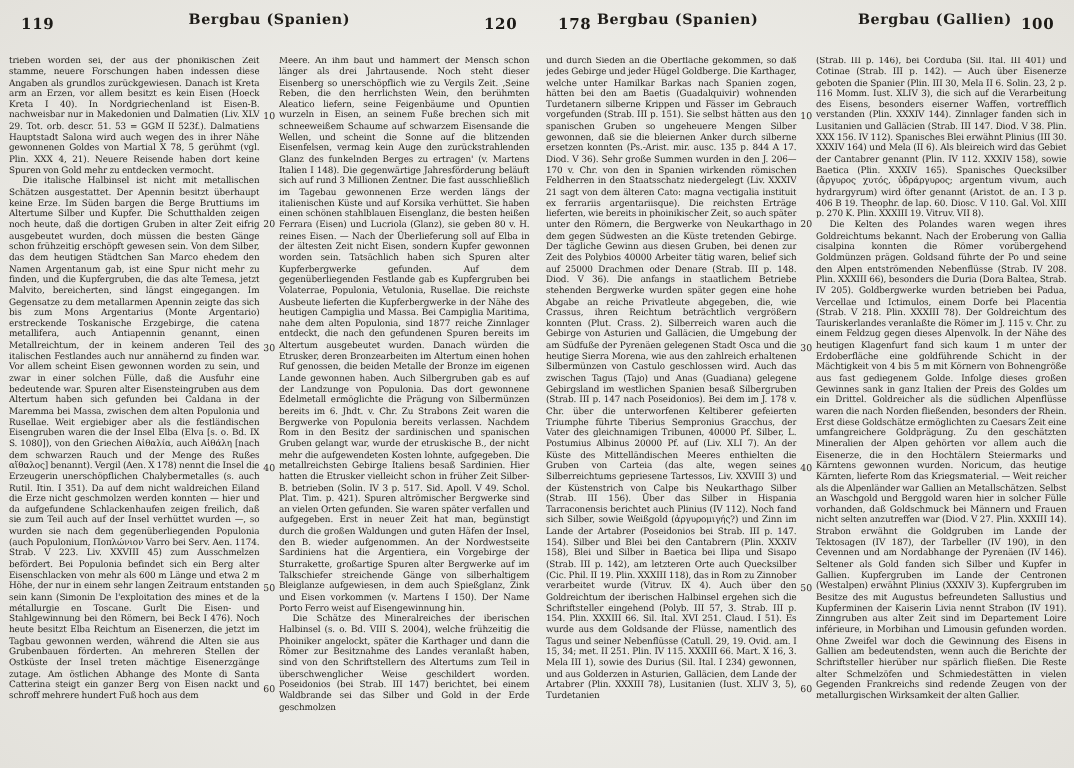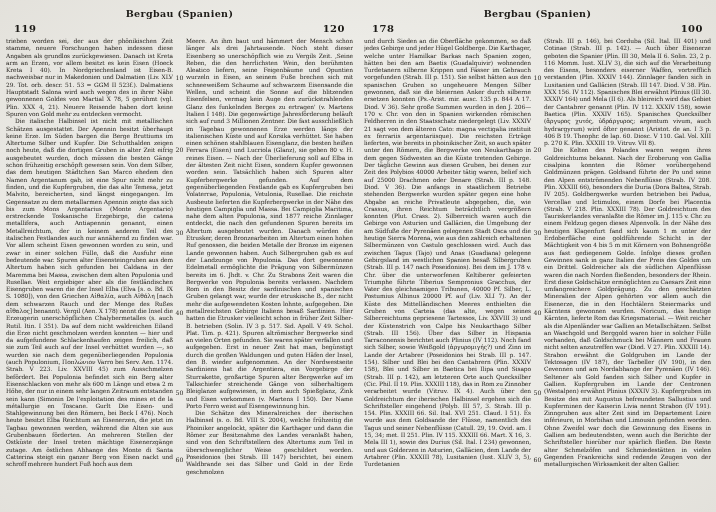--- a/index.html
+++ b/index.html
@@ -7,21 +7,21 @@
     width:716px;height:512px;overflow:hidden;
     background:#e9e7e2;
     font-family:"DejaVu Serif", serif;
     color:#26231e;
   }
   .spread{display:flex;width:716px;height:512px;
     background:radial-gradient(ellipse at center, #ecebe6 60%, #e3e1db 100%);}
   .page{width:358px;box-sizing:border-box;padding:7px 5px 0 6px;position:relative;}
   .page-header{position:relative;height:13px;margin:0 2px 0 2px;
     font-weight:bold;font-size:9.5px;line-height:13px;color:#1d1b17;}
-  .page-header .num{position:absolute;top:15px;font-size:10px;letter-spacing:.5px;}
+  .page-header .num{position:absolute;top:3px;font-size:10px;letter-spacing:.5px;}
   .page-header .num.left{left:6px;}
   .page-header .num.right{right:6px;}
   .page-header .titles{display:flex;width:100%;}
   .page-header .titles span{flex:1;text-align:center;letter-spacing:.4px;}
   .page-body{display:flex;margin-top:18px;height:468px;overflow:hidden;}
   .col{flex:1;overflow:hidden;text-align:justify;}
   .col p{
     margin:0;font-size:5.9px;line-height:7.3px;letter-spacing:-0.08px;
     word-spacing:-0.2px;text-align:justify;
     -webkit-hyphens:auto;hyphens:auto;
@@ -67,20 +67,21 @@
         <p class="indent">Die Schätze des Mineralreiches der iberischen Halbinsel (s. o. Bd. VIII S. 2004), welche frühzeitig die Phoiniker angelockt, später die Karthager und dann die Römer zur Besitznahme des Landes veranlaßt haben, sind von den Schriftstellern des Altertums zum Teil in überschwenglicher Weise geschildert worden. Poseidonios (bei Strab. III 147) berichtet, bei einem Waldbrande sei das Silber und Gold in der Erde geschmolzen</p>
       </div>
     </div>
   </section>
 
   <section class="page">
     <header class="page-header">
       <span class="num left">178</span>
       <span class="titles">
         <span>Bergbau (Spanien)</span>
+        <span>Bergbau (Gallien)</span>
       </span>
       <span class="num right">100</span>
     </header>
 
     <div class="page-body">
       <div class="col">
         <p>und durch Sieden an die Oberfläche gekommen, so daß jedes Gebirge und jeder Hügel Goldberge. Die Karthager, welche unter Hamilkar Barkas nach Spanien zogen, hätten bei den am Baetis (Guadalquivir) wohnenden Turdetanern silberne Krippen und Fässer im Gebrauch vorgefunden (Strab. III p. 151). Sie selbst hätten aus den spanischen Gruben so ungeheuere Mengen Silber gewonnen, daß sie die bleiernen Anker durch silberne ersetzen konnten (Ps.-Arist. mir. ausc. 135 p. 844 A 17. Diod. V 36). Sehr große Summen wurden in den J. 206—170 v. Chr. von den in Spanien wirkenden römischen Feldherren in den Staatsschatz niedergelegt (Liv. XXXIV 21 sagt von dem älteren Cato: magna vectigalia instituit ex ferrariis argentariisque). Die reichsten Erträge lieferten, wie bereits in phoinikischer Zeit, so auch später unter den Römern, die Bergwerke von Neukarthago in dem gegen Südwesten an die Küste tretenden Gebirge. Der tägliche Gewinn aus diesen Gruben, bei denen zur Zeit des Polybios 40000 Arbeiter tätig waren, belief sich auf 25000 Drachmen oder Denare (Strab. III p. 148. Diod. V 36). Die anfangs in staatlichem Betriebe stehenden Bergwerke wurden später gegen eine hohe Abgabe an reiche Privatleute abgegeben, die, wie Crassus, ihren Reichtum beträchtlich vergrößern konnten (Plut. Crass. 2). Silberreich waren auch die Gebirge von Asturien und Galläcien, die Umgebung der am Südfuße der Pyrenäen gelegenen Stadt Osca und die heutige Sierra Morena, wie aus den zahlreich erhaltenen Silbermünzen von Castulo geschlossen wird. Auch das zwischen Tagus (Tajo) und Anas (Guadiana) gelegene Gebirgsland im westlichen Spanien besaß Silbergruben (Strab. III p. 147 nach Poseidonios). Bei dem im J. 178 v. Chr. über die unterworfenen Keltiberer gefeierten Triumphe führte Tiberius Sempronius Gracchus, der Vater des gleichnamigen Tribunen, 40000 Pf. Silber, L. Postumius Albinus 20000 Pf. auf (Liv. XLI 7). An der Küste des Mittelländischen Meeres enthielten die Gruben von Carteia (das alte, wegen seines Silberreichtums gepriesene Tartessos, Liv. XXVIII 3) und der Küstenstrich von Calpe bis Neukarthago Silber (Strab. III 156). Über das Silber in Hispania Tarraconensis berichtet auch Plinius (IV 112). Noch fand sich Silber, sowie Weißgold (ἀργυρομιγής?) und Zinn im Lande der Artabrer (Poseidonios bei Strab. III p. 147. 154). Silber und Blei bei den Cantabrern (Plin. XXXIV 158), Blei und Silber in Baetica bei Ilipa und Sisapo (Strab. III p. 142), am letzteren Orte auch Quecksilber (Cic. Phil. II 19. Plin. XXXIII 118), das in Rom zu Zinnober verarbeitet wurde (Vitruv. IX 4). Auch über den Goldreichtum der iberischen Halbinsel ergehen sich die Schriftsteller eingehend (Polyb. III 57, 3. Strab. III p. 154. Plin. XXXIII 66. Sil. Ital. XVI 251. Claud. I 51). Es wurde aus dem Goldsande der Flüsse, namentlich des Tagus und seiner Nebenflüsse (Catull. 29, 19. Ovid. am. I 15, 34; met. II 251. Plin. IV 115. XXXIII 66. Mart. X 16, 3. Mela III 1), sowie des Durius (Sil. Ital. I 234) gewonnen, und aus Golderzen in Asturien, Galläcien, dem Lande der Artabrer (Plin. XXXIII 78), Lusitanien (Iust. XLIV 3, 5), Turdetanien</p>
       </div>
       <div class="gutter">
         <span class="ln0">10</span>

